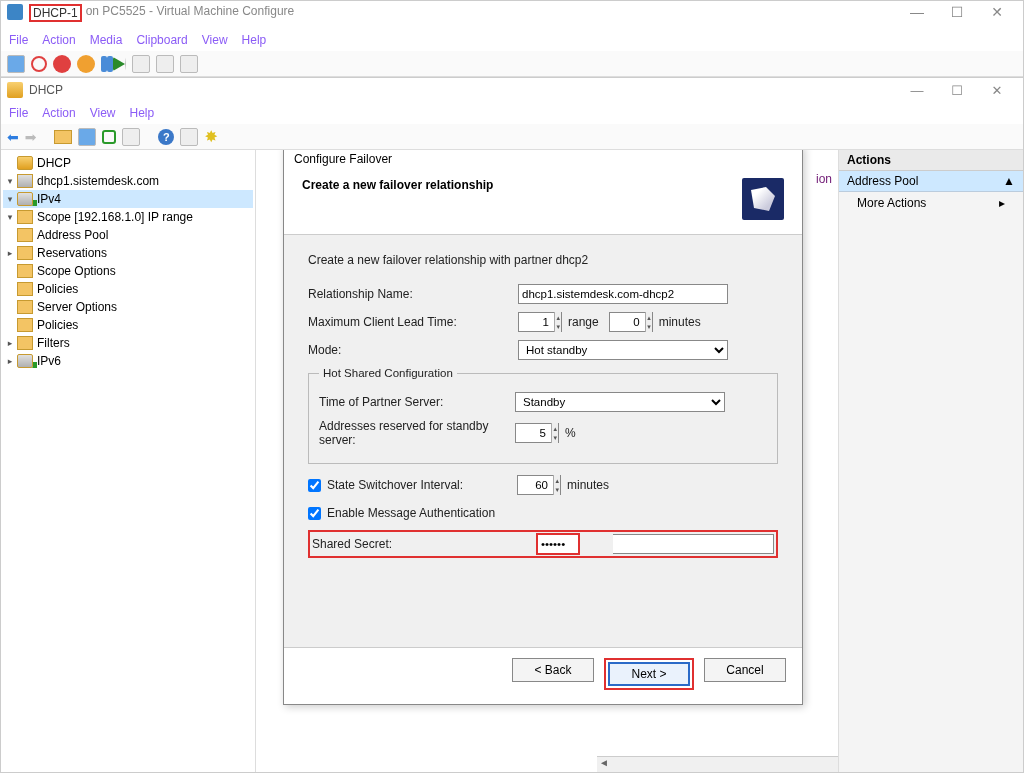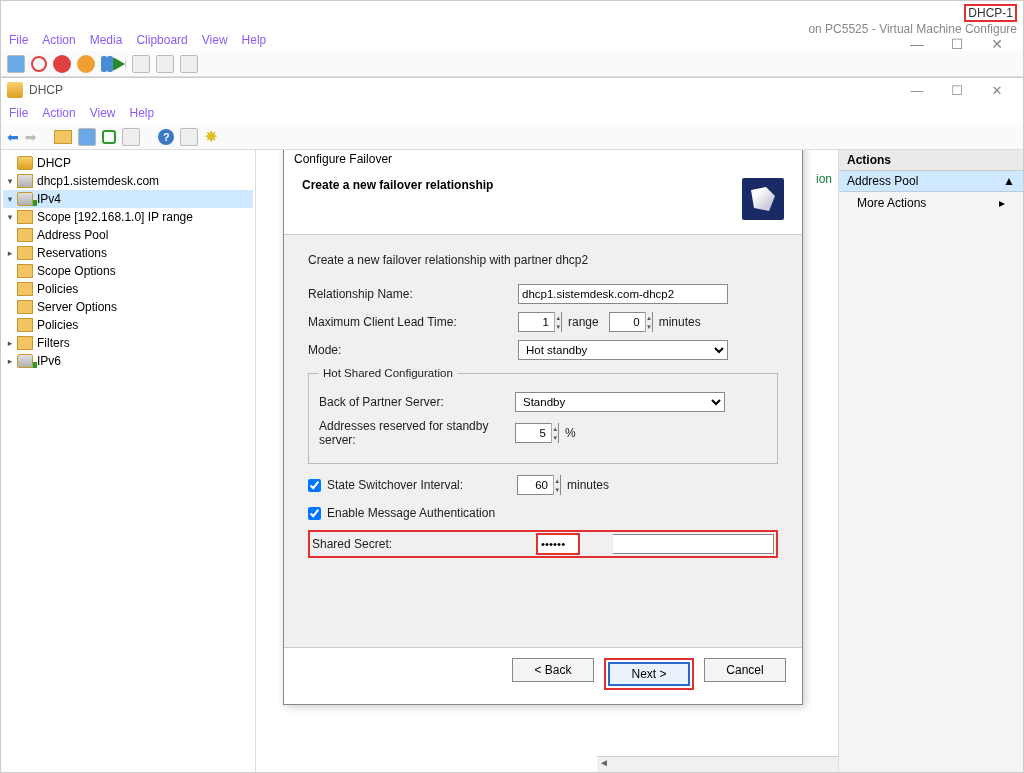--- a/index.html
+++ b/index.html
@@ -1,20 +1,20 @@
 <!DOCTYPE html>
 <html><head>
 <meta charset="utf-8">
 <style>
 * { box-sizing: border-box; margin: 0; padding: 0; font-family: "Segoe UI", Tahoma, sans-serif; font-size: 12px; }
 body { background: #fff; width: 1024px; height: 773px; overflow: hidden; position: relative; }
 
 
 .vm-window { width: 1024px; height: 773px; border: 1px solid #ccc; display: flex; flex-direction: column; }
-.vm-titlebar { height: 28px; display: flex; align-items: flex-end; padding: 3px 6px; background: #fff; color: #888; flex-direction: column; }
+.vm-titlebar { height: 28px; display: flex; align-items: flex-start; padding: 3px 6px; background: #fff; color: #888; }
 .vm-titlebar .vm-icon { width: 16px; height: 16px; background: #3c85c6; border-radius: 2px; margin-right: 6px; }
 .vm-titlebar .highlight-box { border: 2px solid #e03030; padding: 0 2px; color: #333; }
 .vm-ctrl { margin-left: auto; display: flex; }
 .vm-ctrl span { width: 40px; text-align: center; color: #888; font-size: 14px; cursor: default; }
 
 .vm-menu, .dhcp-menu { height: 22px; display: flex; gap: 14px; padding: 2px 8px; align-items: center; color: #8b5cf6; }
 .vm-menu span, .dhcp-menu span { cursor: default; }
 
 .vm-toolbar, .dhcp-toolbar { height: 26px; display: flex; gap: 6px; padding: 2px 6px; align-items: center; border-bottom: 1px solid #ddd; background: #fafafa; }
 .tbtn { width: 18px; height: 18px; border-radius: 2px; border: 1px solid #bbb; display: inline-block; }
@@ -213,21 +213,21 @@
             <span class="txt">Filters</span>
           </div>
         <div class="node ind2">
             <span class="exp">▸</span>
             <span class="ticon ip green"></span>
             <span class="txt">IPv6</span>
           </div>
       </div>
 
       <div class="center">
-        <div style="position:absolute; right:6px; top:22px; color:#15803d;">ion</div>
+        <div style="position:absolute; right:6px; top:22px; color:#701a75;">ion</div>
         <div class="bottom-scroll"></div>
       </div>
 
       <div class="actions">
         <div class="hdr">Actions</div>
         <div class="sect">
           <span>Address Pool</span>
           <span>▲</span>
         </div>
         <div class="item">
@@ -257,21 +257,21 @@
             <span style="margin-left:6px;">minutes</span>
           </div>
           <div class="row">
             <label>Mode:</label>
             <select><option>Hot standby</option></select>
           </div>
 
           <fieldset>
             <legend>Hot Shared Configuration</legend>
             <div class="row">
-              <label style="width:196px">Back of Partner Server:</label>
+              <label style="width:196px">Time of Partner Server:</label>
               <select><option>Standby</option></select>
             </div>
             <div class="row">
               <label style="width:196px">Addresses reserved for standby server:</label>
               <span class="spin-wrap"><input type="text" class="spin" value="5" style=""></span>
               <span style="margin-left:6px;">%</span>
             </div>
           </fieldset>
 
           <div class="row">

